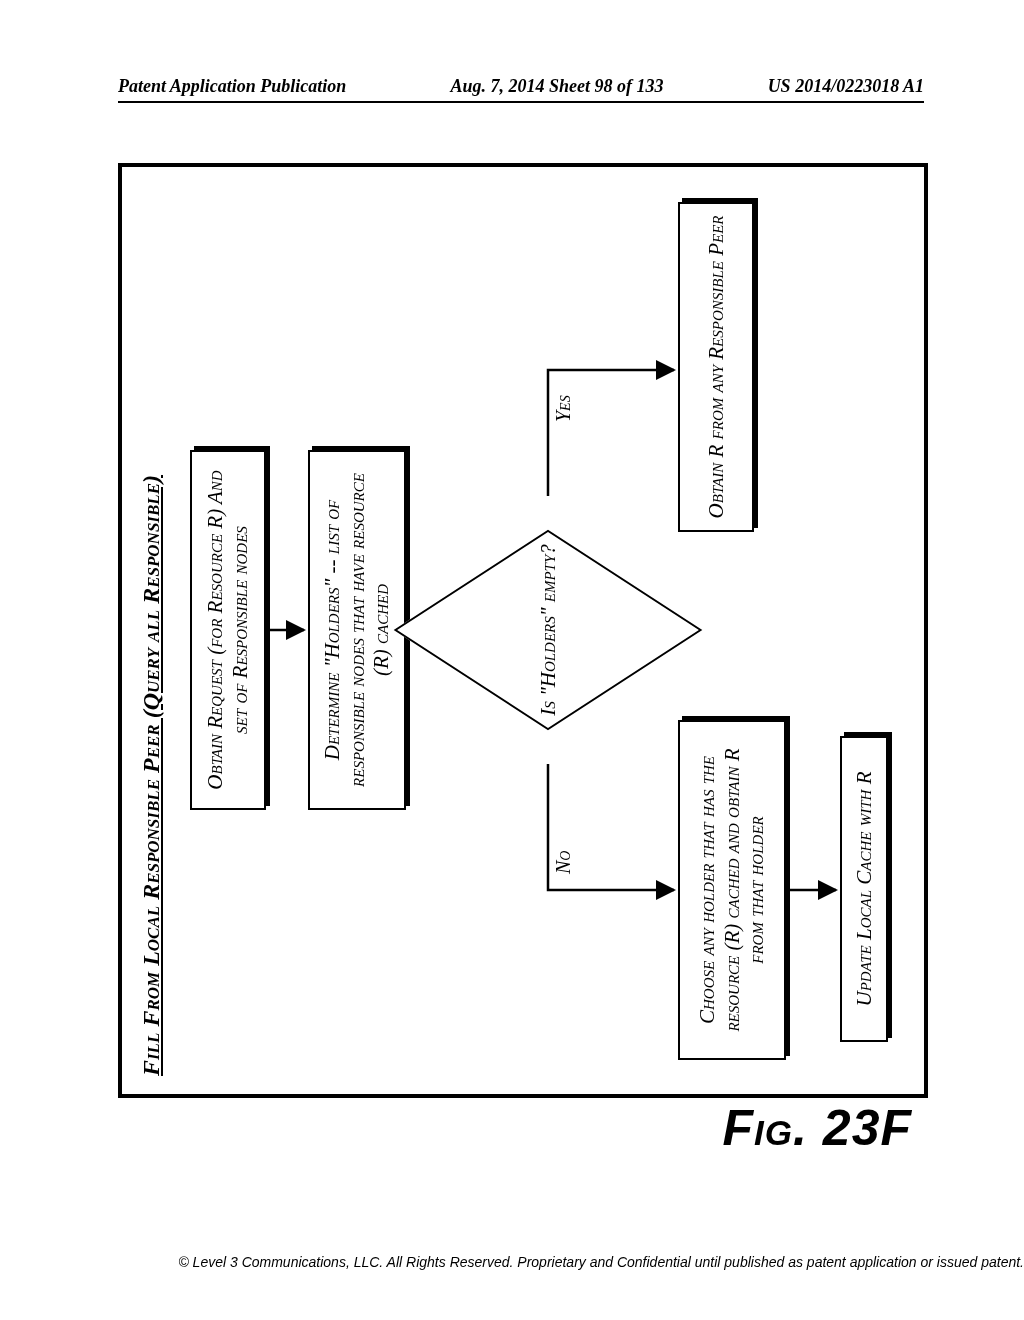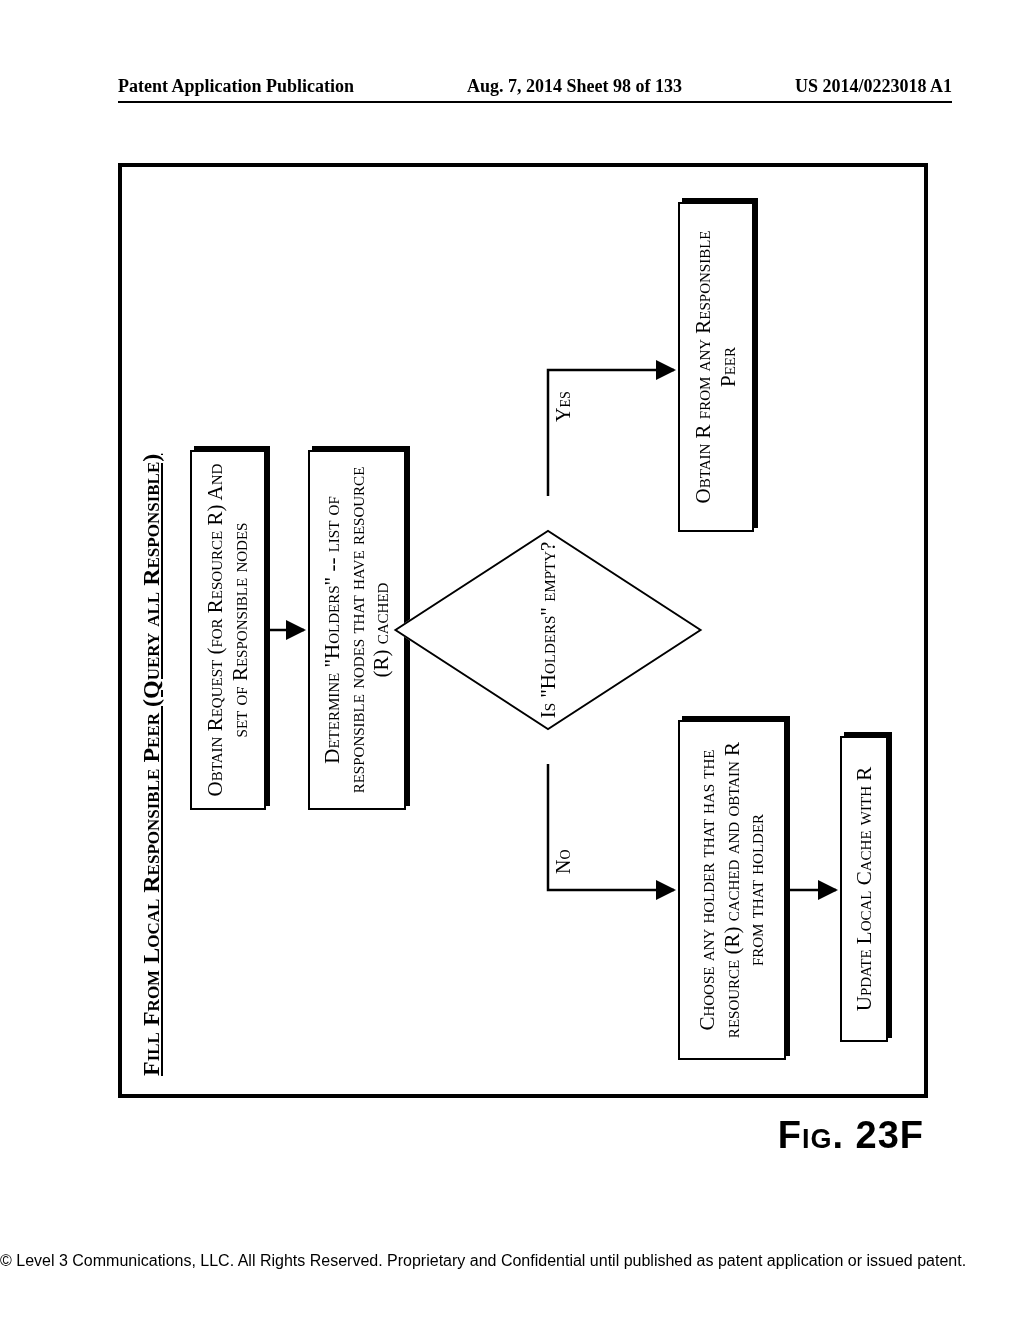--- a/index.html
+++ b/index.html
@@ -9,21 +9,22 @@
     height: 1320px;
     background: #fff;
     font-family: "Times New Roman", Times, serif;
     color: #000;
   }
   .page {
     position: relative;
     width: 1024px;
     height: 1320px;
     box-sizing: border-box;
-    padding: 76px 72px 60px 118px;
+    padding: 76px 100px 60px 118px;
+    font-style: italic;
   }
   .header {
     display: flex;
     justify-content: space-between;
     align-items: baseline;
     font-size: 18px;
     font-weight: bold;
     border-bottom: 2px solid #000;
     padding-bottom: 4px;
   }
@@ -105,36 +106,36 @@
     font-variant: small-caps;
   }
   svg.arrows {
     position: absolute;
     inset: 0;
     width: 920px;
     height: 790px;
   }
   .fig-caption {
     position: absolute;
-    right: 4px;
+    right: 16px;
     bottom: -14px;
     font-family: Arial, Helvetica, sans-serif;
     font-weight: 900;
-    font-size: 38px;
+    font-size: 50px;
     font-variant: small-caps;
     letter-spacing: 1px;
   }
   .footer {
     position: absolute;
     left: 0;
     right: 0;
     bottom: 50px;
-    text-align: left;
+    text-align: right;
     font-family: Arial, Helvetica, sans-serif;
-    font-size: 16px;
+    font-size: 14px;
     color: #000;
   }
 </style>
 </head>
 <body>
 
 <div class="page">
 
   <div class="header">
     <span>Patent Application Publication</span>

